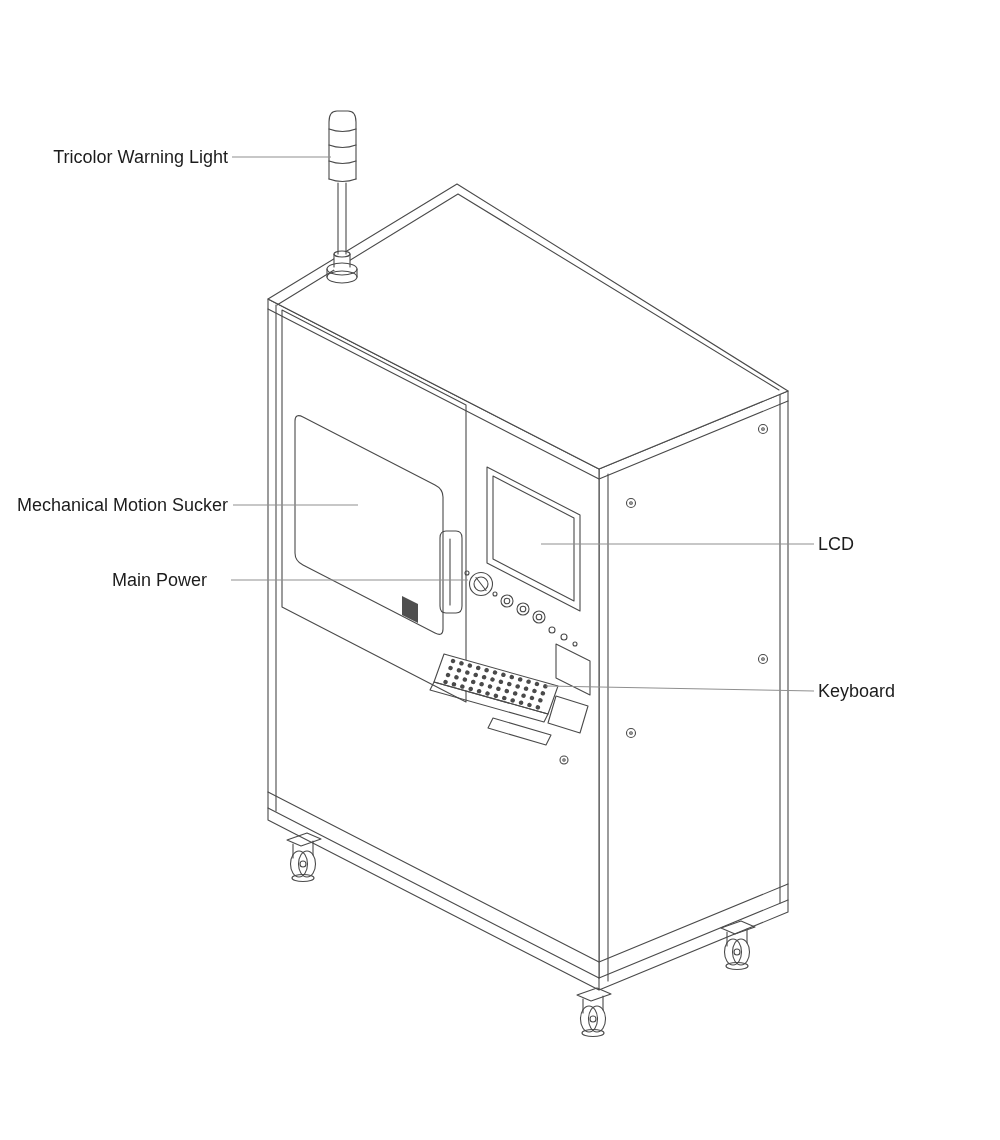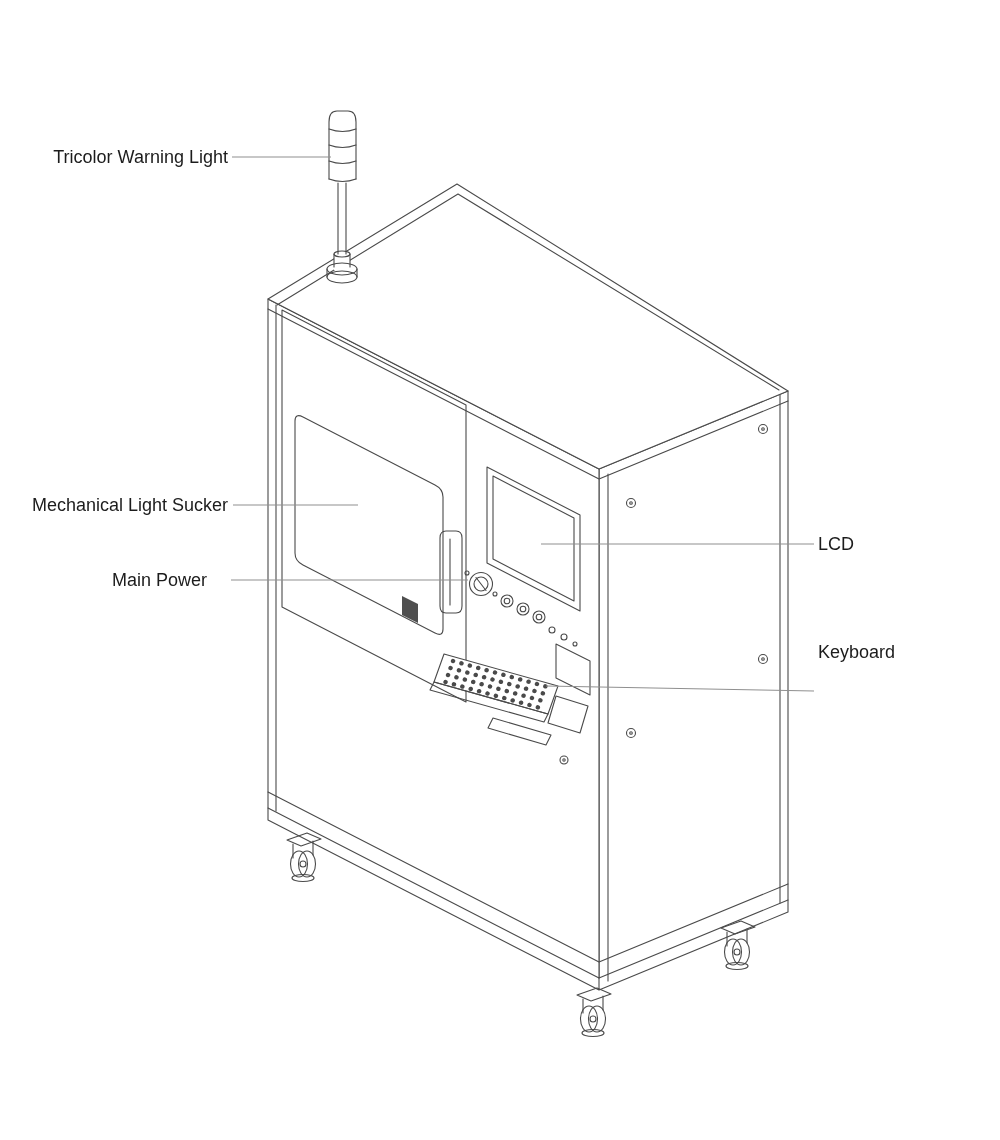--- a/index.html
+++ b/index.html
@@ -177,21 +177,21 @@
       <path class="leader" d="M232,157 L331,157"></path>
       <path class="leader" d="M233,505 L358,505"></path>
       <path class="leader" d="M231,580 L468,580"></path>
       <path class="leader" d="M541,544 L814,544"></path>
       <path class="leader" d="M546,686 L814,691"></path>
     </g>
   </svg>
 
   <div class="label label-left" style="right:772px;top:147px;">Tricolor Warning Light</div>
 
-  <div class="label label-left" style="right:772px;top:495px;">Mechanical Light Sucker</div>
+  <div class="label label-left" style="right:772px;top:495px;">Mechanical Motion Sucker</div>
 
   <div class="label label-left" style="right:793px;top:570px;">Main Power</div>
 
   <div class="label label-right" style="left:818px;top:534px;">LCD</div>
 
-  <div class="label label-right" style="left:818px;top:642px;">Keyboard</div>
+  <div class="label label-right" style="left:818px;top:681px;">Keyboard</div>
 
 </div>
 
 </body></html>

